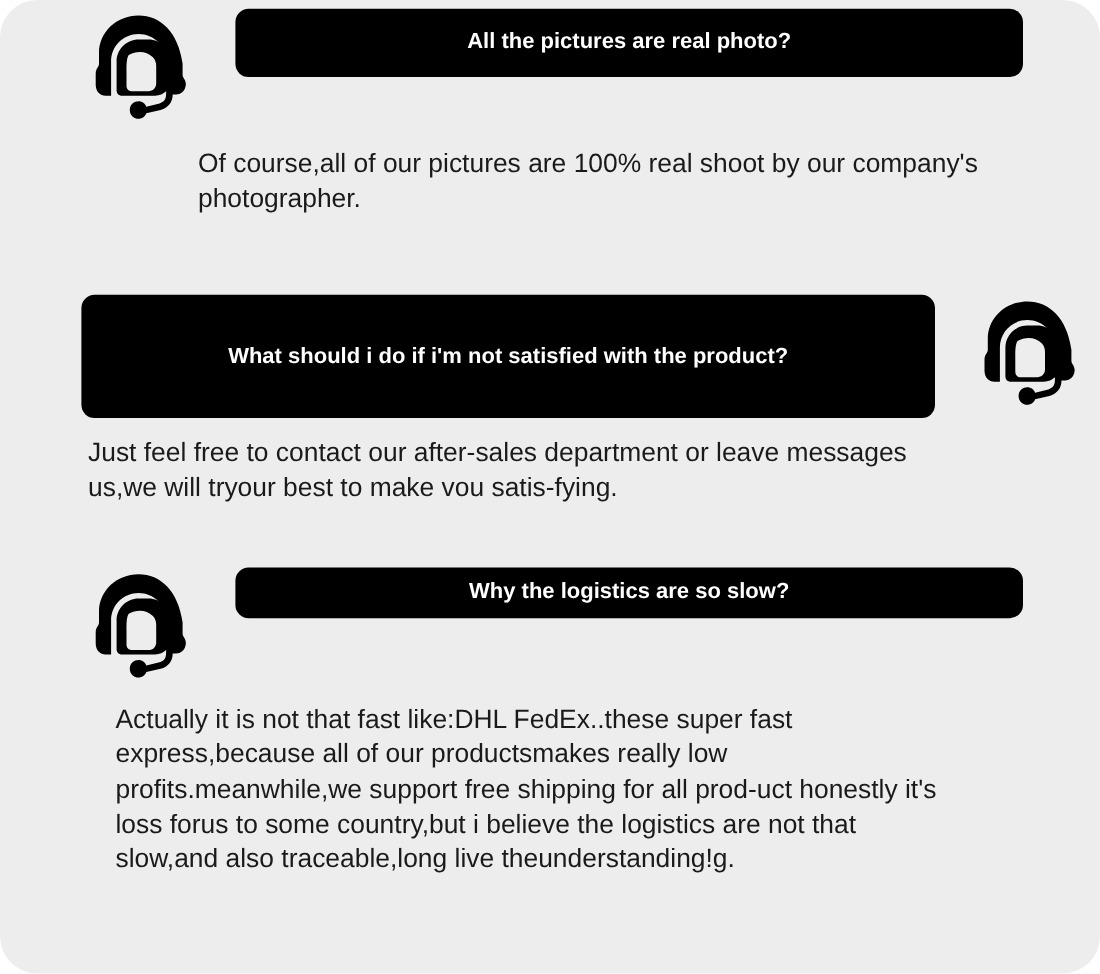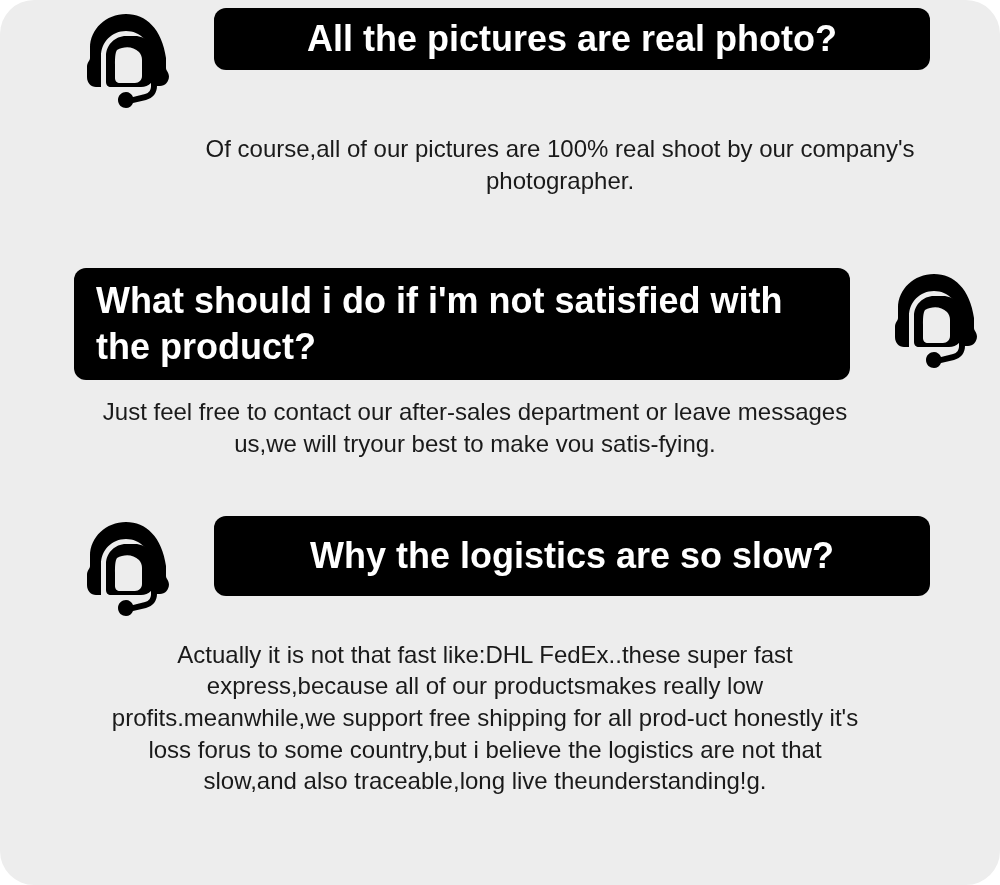--- a/index.html
+++ b/index.html
@@ -38,35 +38,34 @@
     flex: 0 0 auto;
     width: 108px;
     height: 108px;
   }
   .agent-icon svg { display: block; width: 108px; height: 108px; }
 
   .question-bar {
     background: #000000;
     color: #ffffff;
     border-radius: 12px;
-    font-size: 36px;
+    font-size: 20px;
     font-weight: bold;
     line-height: 1.28;
-    text-align: left;
+    text-align: right;
     display: flex;
     align-items: center;
     justify-content: center;
     box-sizing: border-box;
     padding: 12px 22px;
   }
 
   .answer {
     font-size: 24px;
     color: #1a1a1a;
-    text-align: center;
     line-height: 1.32;
     margin: 0 auto;
   }
 
   
   .block1 { padding-top: 8px; }
   .block1 .row { padding-left: 72px; }
   .block1 .question-bar {
     margin-left: 34px;
     width: 716px;
@@ -92,21 +91,21 @@
     margin-top: 16px;
     margin-left: 80px;
   }
 
   
   .block3 { margin-top: 56px; }
   .block3 .row { padding-left: 72px; }
   .block3 .question-bar {
     margin-left: 34px;
     width: 716px;
-    height: 80px;
+    height: 46px;
   }
   .block3 .answer {
     width: 760px;
     margin-top: 15px;
     margin-left: 105px;
   }
 </style>
 </head>
 <body>
 

